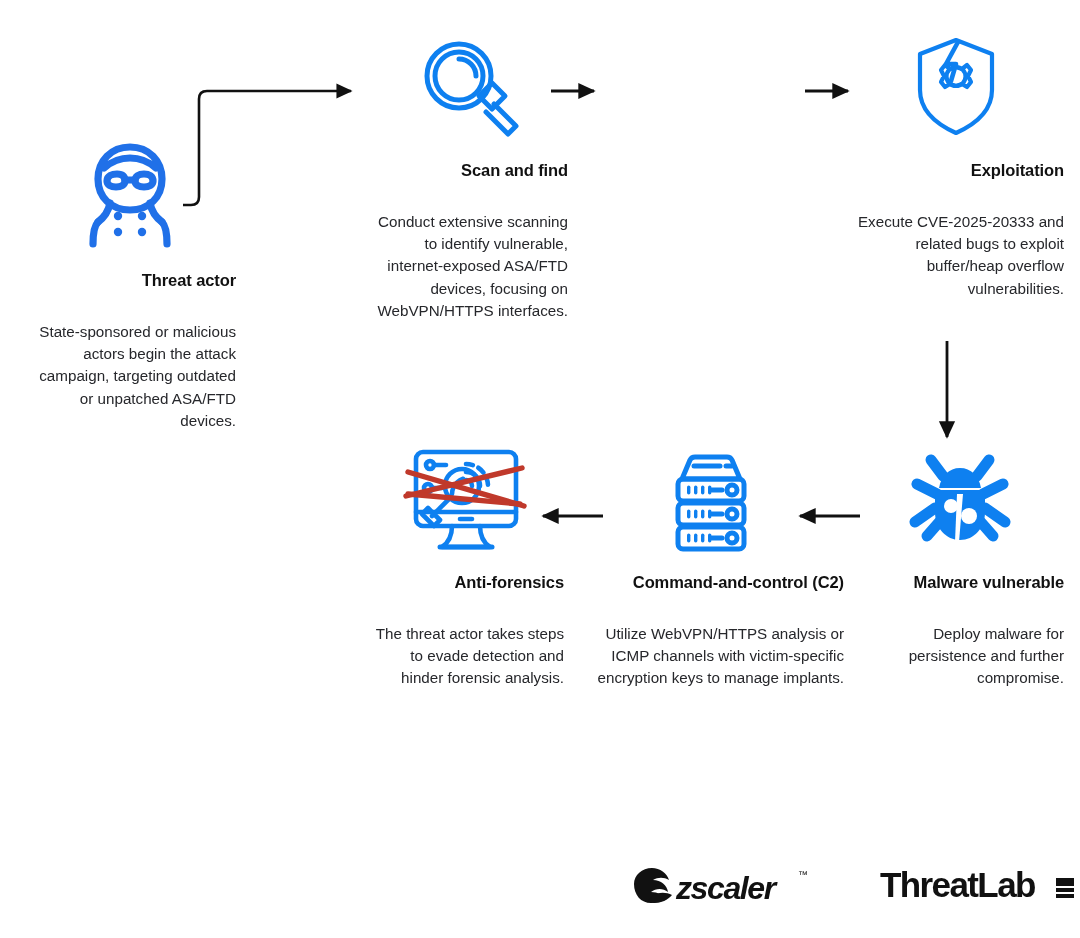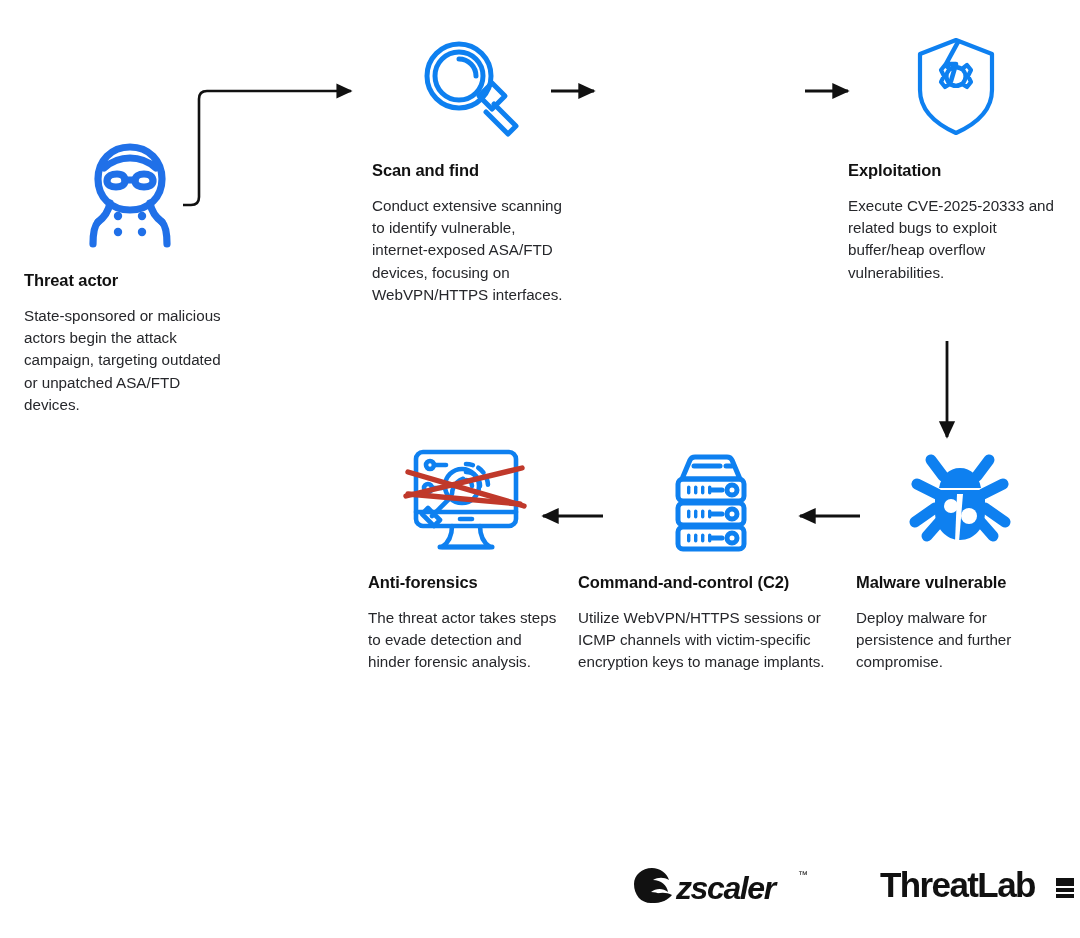--- a/index.html
+++ b/index.html
@@ -26,21 +26,21 @@
     left: 0;
     top: 0;
     width: 1080px;
     height: 938px;
     pointer-events: none;
   }
 
   
   .node {
     position: absolute;
-    text-align: left;
+    text-align: right;
     box-sizing: border-box;
   }
   .node .icon-wrap {
     height: 118px;
     display: flex;
     align-items: flex-end;
     justify-content: center;
   }
   .node .title {
     font-size: 16.5px;
@@ -48,21 +48,21 @@
     color: #111111;
     letter-spacing: -0.1px;
     margin-top: 18px;
     line-height: 1.25;
   }
   .node .desc {
     font-size: 15.2px;
     font-weight: normal;
     color: #26272b;
     line-height: 1.47;
-    margin-top: 14px;
+    margin-top: 30px;
   }
 
   
   #node-threat-actor { left: 24px;  top: 140px; width: 212px; }
   #node-scan-find    { left: 372px; top: 30px;  width: 196px; }
   #node-auth-bypass  { left: 598px; top: 30px;  width: 236px; }
   #node-exploitation { left: 848px; top: 30px;  width: 216px; }
   #node-malware      { left: 856px; top: 442px; width: 208px; }
   #node-c2           { left: 578px; top: 442px; width: 266px; }
   #node-anti-forensics { left: 368px; top: 442px; width: 196px; }
@@ -245,21 +245,21 @@
           <rect x="43" y="61.5" width="3.4" height="9" rx="1.7"></rect>
           <rect x="50" y="61.5" width="3.4" height="9" rx="1.7"></rect>
           <rect x="29" y="85.5" width="3.4" height="9" rx="1.7"></rect>
           <rect x="36" y="85.5" width="3.4" height="9" rx="1.7"></rect>
           <rect x="43" y="85.5" width="3.4" height="9" rx="1.7"></rect>
           <rect x="50" y="85.5" width="3.4" height="9" rx="1.7"></rect>
         </g>
       </svg>
     </div>
     <div class="title">Command-and-control (C2)</div>
-    <div class="desc">Utilize WebVPN/HTTPS sessions or ICMP channels with victim-specific encryption keys to manage implants.</div>
+    <div class="desc">Utilize WebVPN/HTTPS analysis or ICMP channels with victim-specific encryption keys to manage implants.</div>
   </div>
 
   <div class="node" id="node-anti-forensics">
     <div class="icon-wrap">
       <svg width="152" height="108" viewBox="0 0 152 108">
         <g fill="none" stroke="#0e80f0" stroke-width="4.6" stroke-linejoin="round" stroke-linecap="round">
 
           <rect x="26" y="6" width="100" height="74" rx="7"></rect>
           <path d="M26 66 L126 66"></path>
           <path d="M70 73 L82 73"></path>

